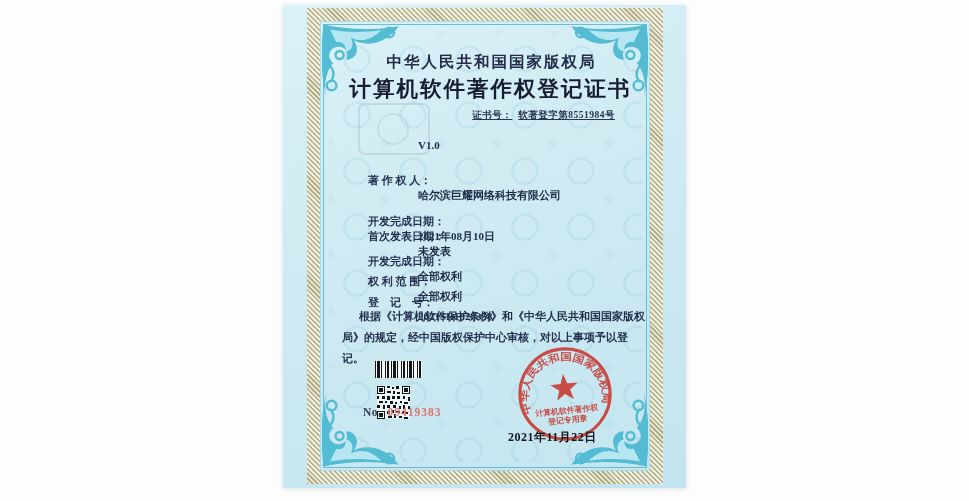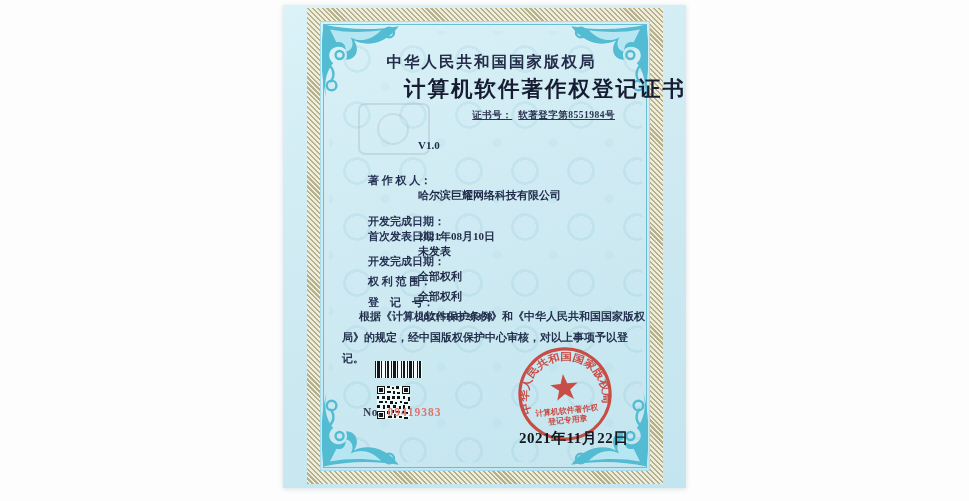--- a/index.html
+++ b/index.html
@@ -22,21 +22,21 @@
              background-size:56px 56px,56px 56px;background-position:0 0,28px 28px;}
   .corner{position:absolute;width:80px;height:80px;pointer-events:none;}
   .corner.tl{left:39px;top:18px;}
   .corner.tr{right:38px;top:18px;transform:scaleX(-1);}
   .corner.bl{left:39px;bottom:20px;transform:scaleY(-1);}
   .corner.br{right:38px;bottom:20px;transform:scale(-1,-1);}
   .content{position:absolute;inset:0;color:#243052;font-weight:700;padding-left:48px;}
   .issuer{position:absolute;top:47px;left:0;width:100%;padding-left:14px;box-sizing:border-box;
           text-align:center;font-size:15.5px;letter-spacing:2px;color:#232c48;}
   .title{position:absolute;top:69px;left:0;width:100%;padding-left:12px;box-sizing:border-box;
-         text-align:right;font-size:21.5px;letter-spacing:2px;color:#161d33;}
+         text-align:center;font-size:21.5px;letter-spacing:2px;color:#161d33;}
   .certno{position:absolute;top:104px;right:71px;font-size:9.5px;letter-spacing:.5px;color:#2a3350;text-decoration:underline;}
   .certno .lbl{margin-right:6px;}
   
   .emboss{position:absolute;left:75px;top:98px;width:68px;height:48px;border-radius:7px;
           border:2px solid rgba(150,165,172,.28);pointer-events:none;}
   .emboss::after{content:"";position:absolute;left:17px;top:8px;width:28px;height:28px;border-radius:50%;
           border:2px solid rgba(150,165,172,.22);}
   .frow{position:absolute;left:63px;font-size:11px;white-space:pre;}
   .frow .flabel{display:inline-block;width:66px;color:#243052;}
   .frow .fvalue{position:absolute;left:72px;white-space:pre;color:#1f2a48;}
@@ -47,21 +47,21 @@
   .barcode{position:absolute;left:92px;top:356px;width:47px;height:17px;background:#f4fbfd;
            background-image:repeating-linear-gradient(90deg,#161616 0 1px,transparent 1px 2px,#161616 2px 5px,
              transparent 5px 6px,#161616 6px 7px,transparent 7px 10px,#161616 10px 11px,transparent 11px 12px,
              #161616 12px 14px,transparent 14px 16px);}
   .qr{position:absolute;left:94px;top:381px;width:33px;height:33px;}
   .serial{position:absolute;left:80px;top:401px;font-size:11.5px;letter-spacing:.5px;}
   .serial .no{color:#3a4150;}
   .serial .num{color:#e0716d;margin-left:6px;letter-spacing:1px;}
   .seal{position:absolute;left:234px;top:341px;width:96px;height:96px;transform:rotate(-6deg);
         opacity:.93;pointer-events:none;}
-  .dateline{position:absolute;left:236px;top:424px;font-size:15px;letter-spacing:.5px;color:#14161c;z-index:5;}
+  .dateline{position:absolute;left:225px;top:424px;font-size:12px;letter-spacing:.5px;color:#14161c;z-index:5;}
 </style>
 </head>
 <body>
 
 <div class="stage">
   <div class="cert">
 
     <svg width="0" height="0" style="position:absolute">
       <defs>
         <symbol id="flourish" viewBox="0 0 100 100">

